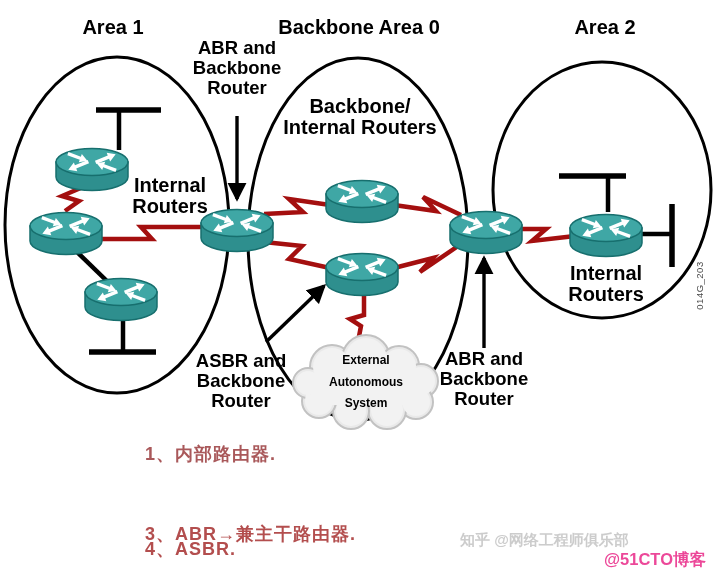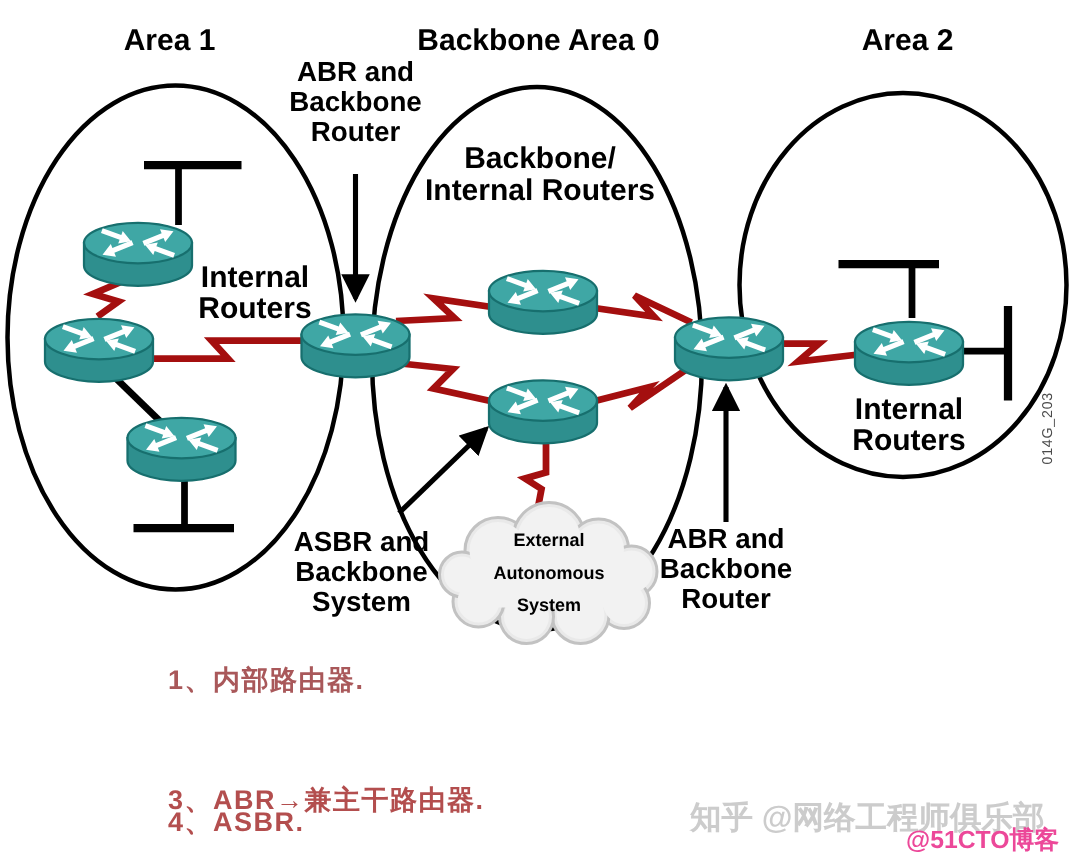--- a/index.html
+++ b/index.html
@@ -15,26 +15,27 @@
   .title{font-size:20px;line-height:21px;}
   .small-lbl{font-size:12px;line-height:21.5px;}
   .fig-code{
     position:absolute;font-size:9.5px;font-weight:normal;color:#4a4a4a;
     transform:rotate(-90deg);transform-origin:center;letter-spacing:0.5px;
     width:70px;text-align:center;white-space:nowrap;
   }
   .note{
     position:absolute;font-weight:bold;font-size:18px;white-space:nowrap;
     letter-spacing:1px;
+    margin-left:33px;
   }
   .note .lead{color:#a9585a;}
   .note.strong .lead{color:#b34e4e;}
   .note .hl{color:#2b27b2;font-size:20.5px;}
   .wm{position:absolute;font-weight:bold;white-space:nowrap;}
-  .wm-zhihu{font-size:21px;color:#cccccc;}
+  .wm-zhihu{font-size:15px;color:#cccccc;}
   .wm-cto{font-size:16.5px;color:#ec4899;}
 </style>
 </head>
 <body>
 
 <div class="stage">
 
   <svg width="720" height="577" viewBox="0 0 720 577">
     <defs>
       <marker id="ah" viewBox="0 0 10 10" refX="8.5" refY="5" markerWidth="5.6" markerHeight="5.6" orient="auto-start-reverse">
@@ -128,21 +129,21 @@
 Backbone
 Router</div>
   <div class="lbl title" style="left:260px;top:96px;width:200px;">Backbone/
 Internal Routers</div>
   <div class="lbl title" style="left:110px;top:175px;width:120px;">Internal
 Routers</div>
   <div class="lbl title" style="left:546px;top:263px;width:120px;">Internal
 Routers</div>
   <div class="lbl" style="left:171px;top:351px;width:140px;">ASBR and
 Backbone
-System</div>
+Router</div>
   <div class="lbl" style="left:414px;top:349px;width:140px;">ABR and
 Backbone
 Router</div>
   <div class="lbl small-lbl" style="left:296px;top:350px;width:140px;">External
 Autonomous
 System</div>
 
   <div class="fig-code" style="left:664px;top:280px;">014G_203</div>
 
   <div class="note" style="left:112px;top:441px;"><span class="lead">1、内部路由器.</span><span class="hl"></span></div>

